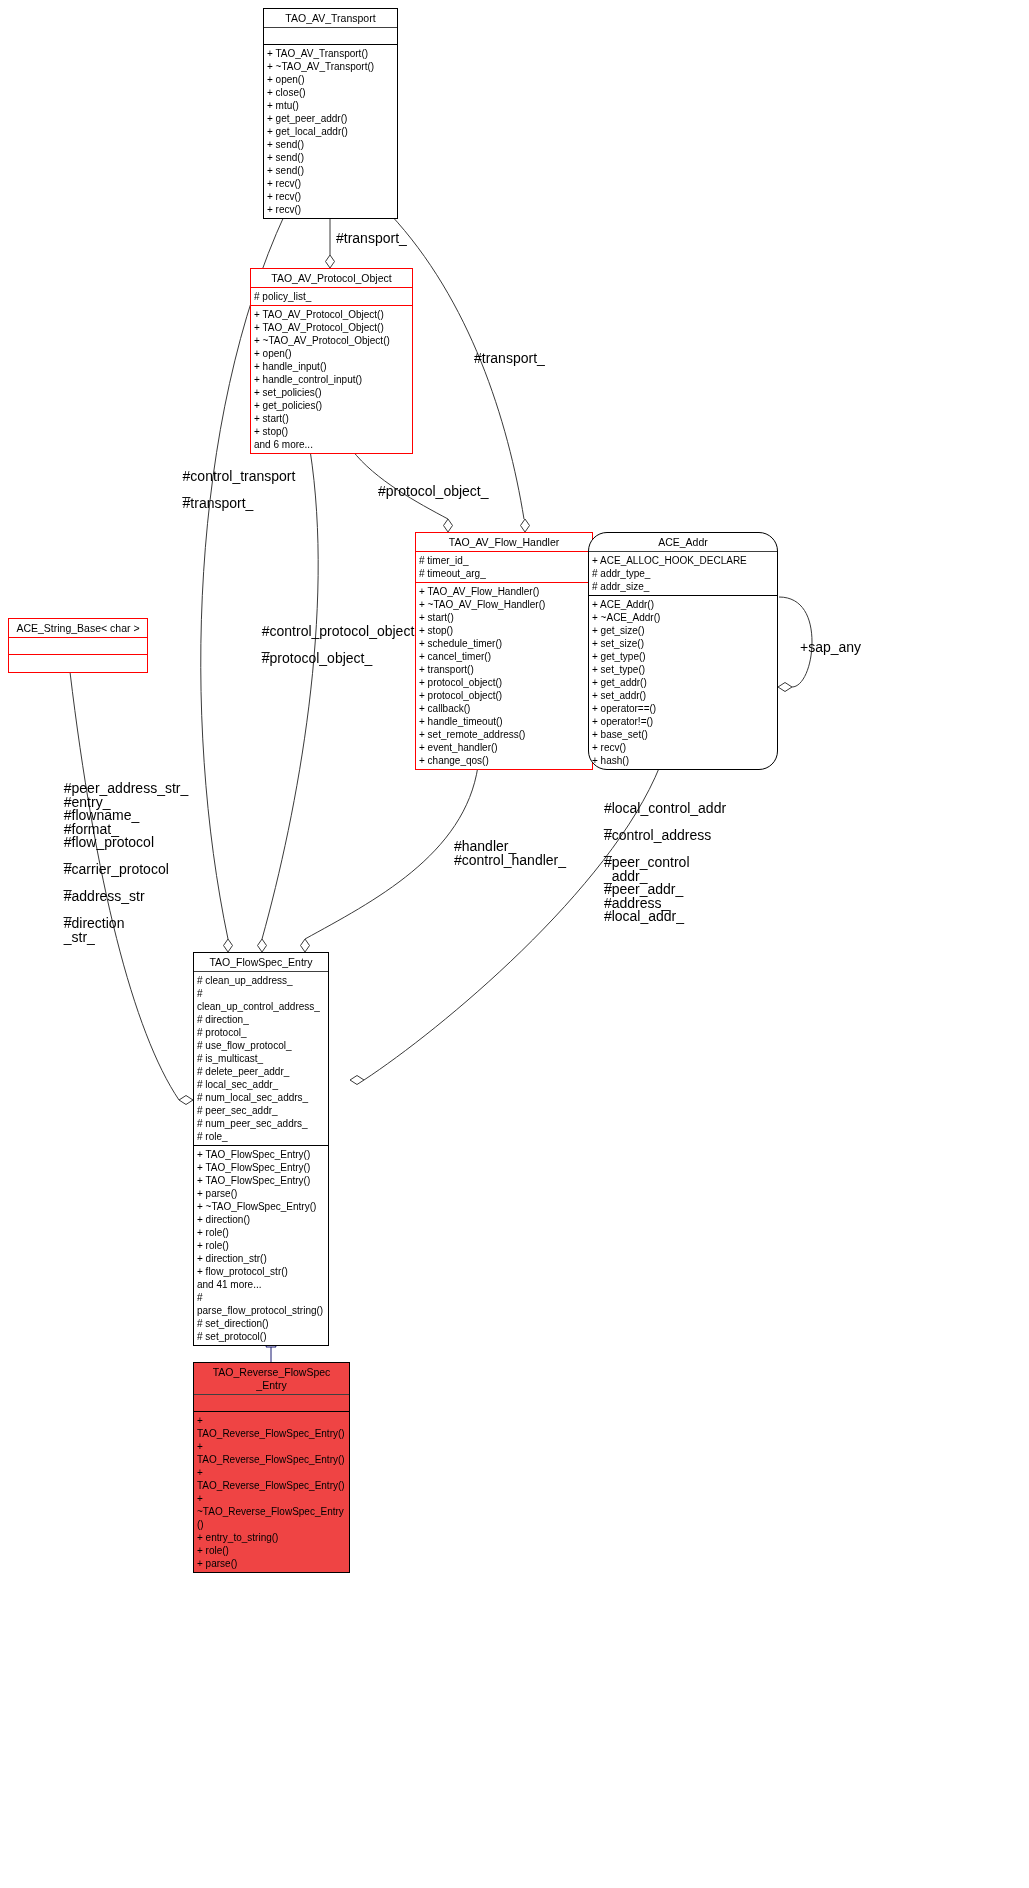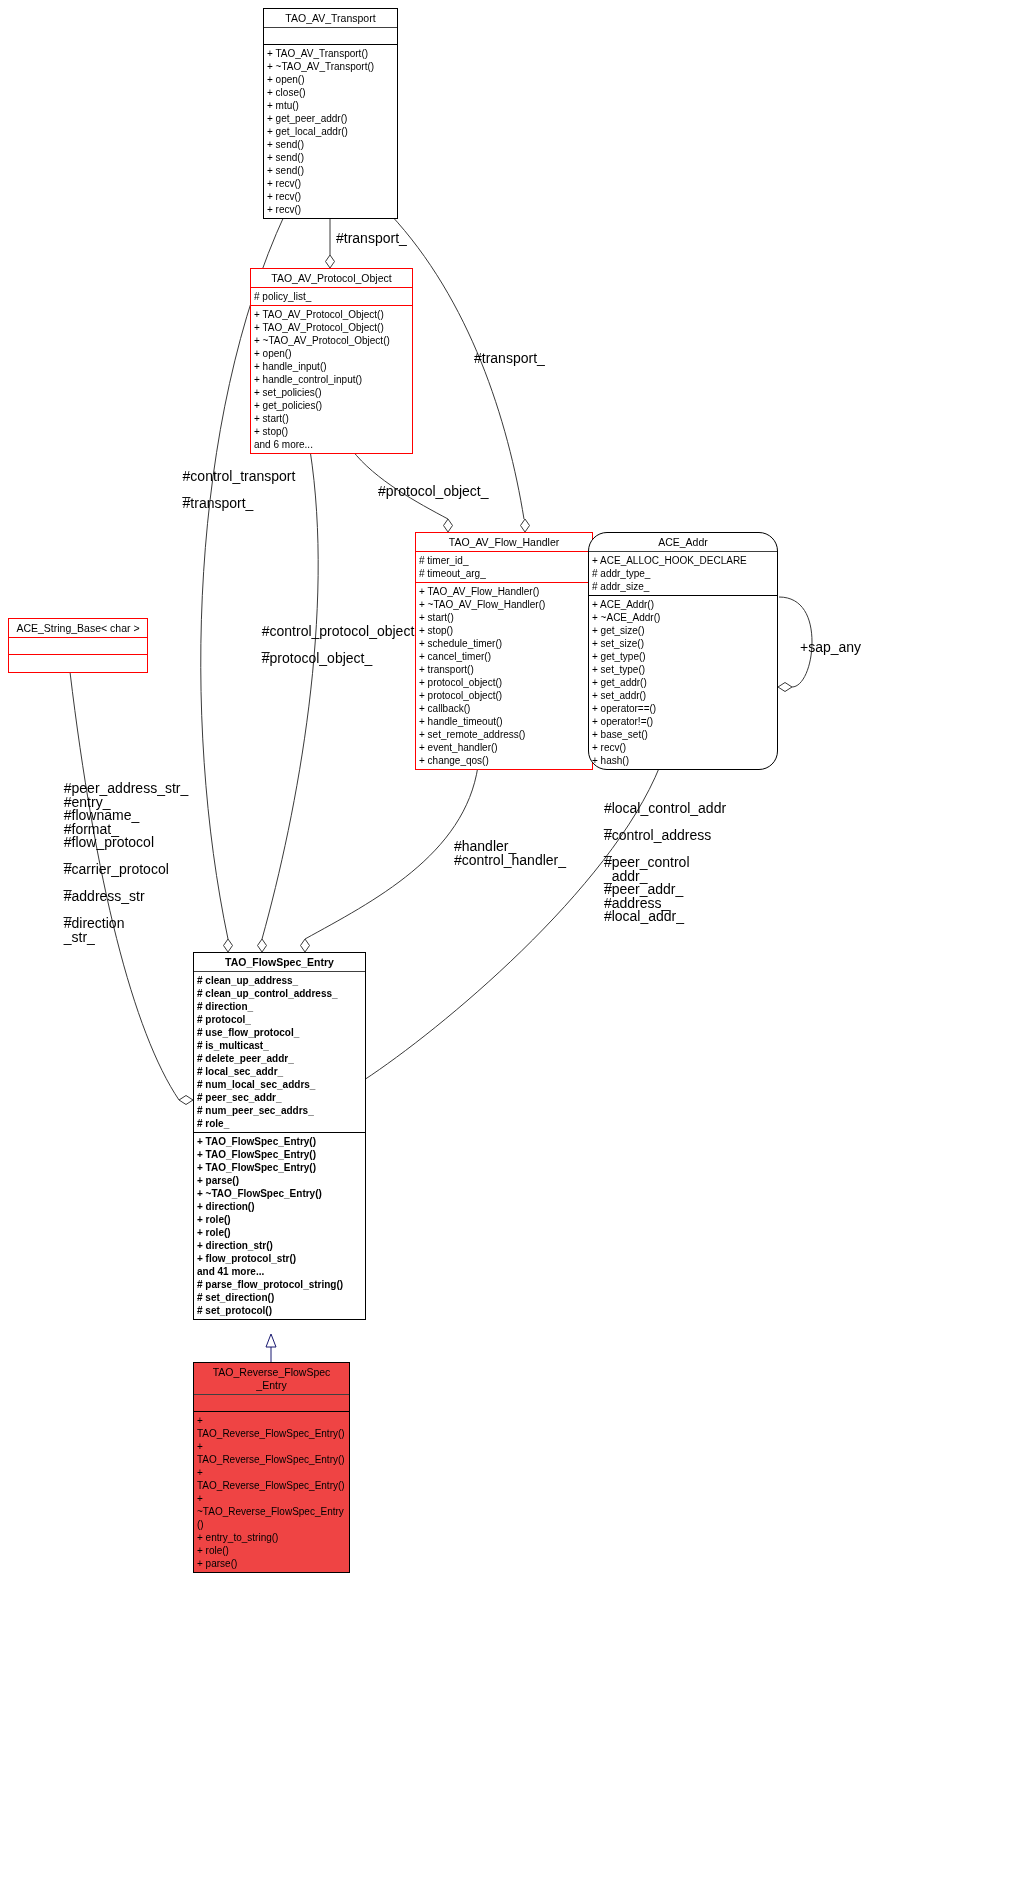--- a/index.html
+++ b/index.html
@@ -202,21 +202,21 @@
         <div class="member-line">+ hash()</div>
       </div>
   </div>
 
   <div class="uml-class red" style="left:8px; top:618px; width:140px;">
     <div class="uml-title">ACE_String_Base&lt; char &gt;</div>
     <div class="uml-attrs"></div>
     <div class="uml-methods"></div>
   </div>
 
-  <div class="uml-class" style="left:193px; top:952px; width:173px;font-weight:bold;">
+  <div class="uml-class" style="left:193px; top:952px; width:136px;">
     <div class="uml-title">TAO_FlowSpec_Entry</div>
     <div class="uml-attrs">
         <div class="member-line"># clean_up_address_</div>
         <div class="member-line"># clean_up_control_address_</div>
         <div class="member-line"># direction_</div>
         <div class="member-line"># protocol_</div>
         <div class="member-line"># use_flow_protocol_</div>
         <div class="member-line"># is_multicast_</div>
         <div class="member-line"># delete_peer_addr_</div>
         <div class="member-line"># local_sec_addr_</div>

